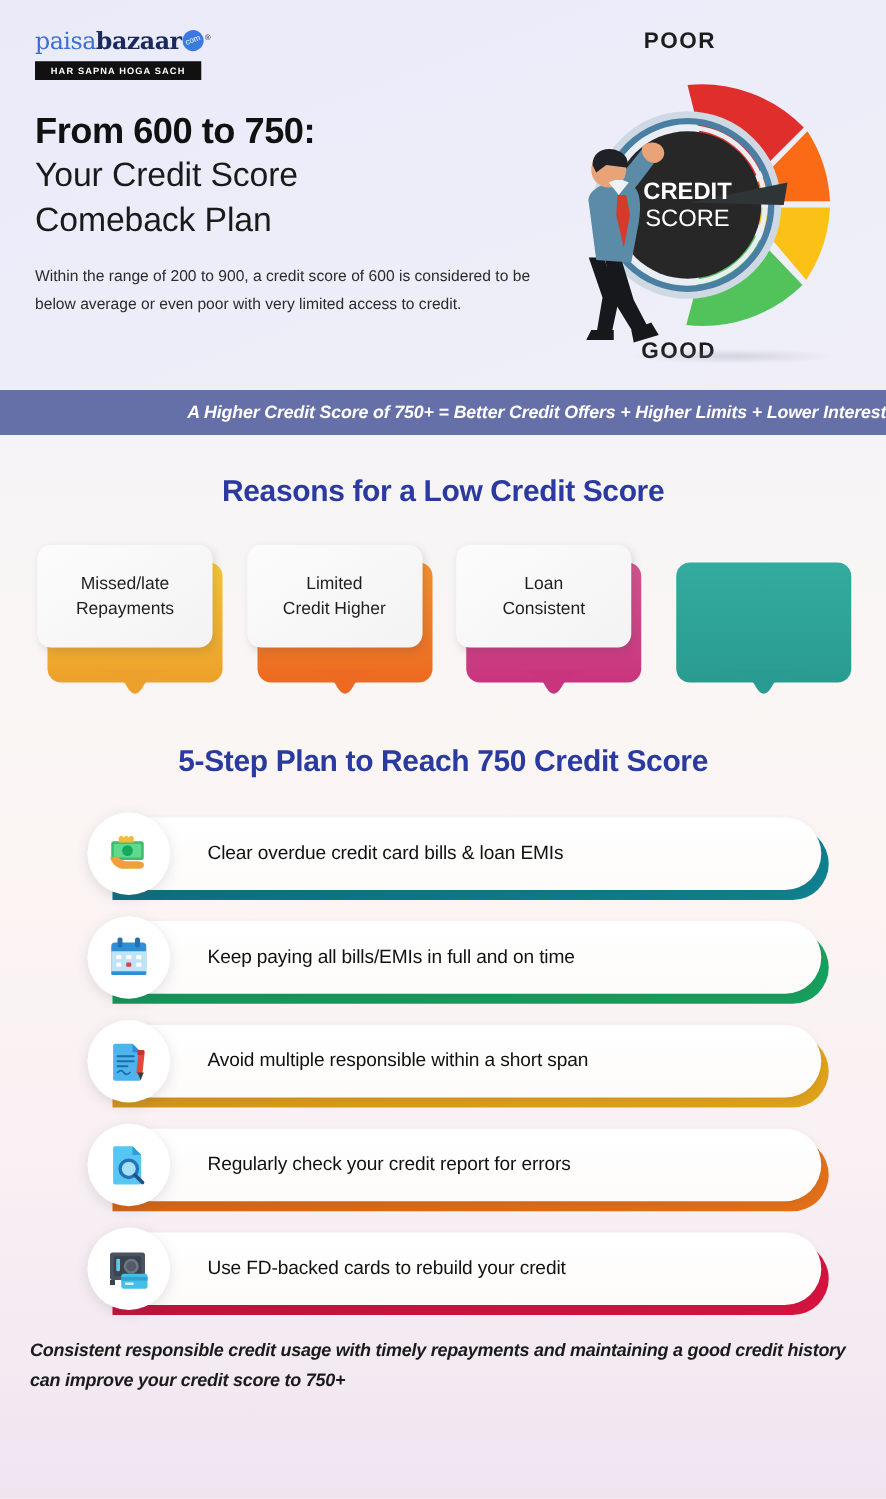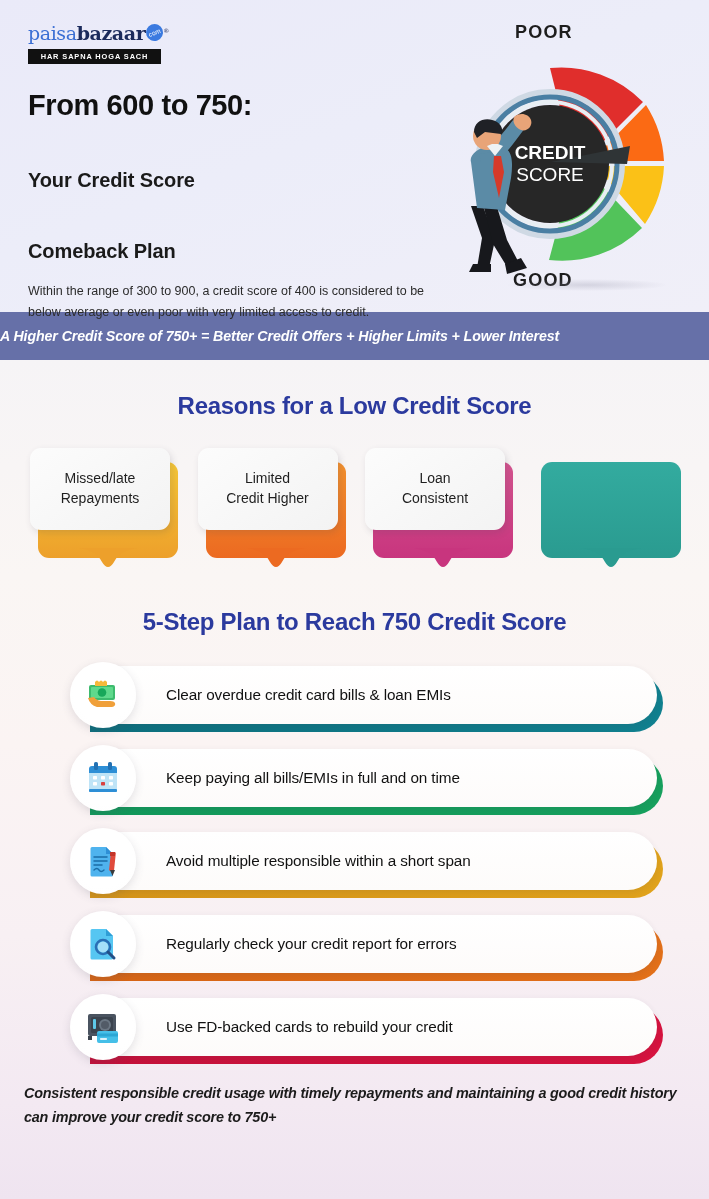--- a/index.html
+++ b/index.html
@@ -48,23 +48,22 @@
     text-align:center; padding:3px 6px 3px 6px; width:133px;
     font-family:"Liberation Sans",sans-serif;
   }
 
   .title-block { margin-top:24px; }
   .title-1 {
     font-size:29px; font-weight:700; color:#111; letter-spacing:-0.4px;
     line-height:1.22;
   }
   .title-2, .title-3 {
-    font-size:20px; font-weight:700; color:#1a1a1a; letter-spacing:-0.1px;
+    font-size:27px; font-weight:400; color:#1a1a1a; letter-spacing:-0.1px;
     line-height:1.33;
-    margin-top:44px;
   }
   .hero-desc {
     margin-top:16px; width:400px;
     font-size:12.5px; line-height:1.72; color:#2b2b2b;
   }
 
   
   .gauge-wrap {
     position:absolute; right:4px; top:22px; width:250px; height:285px;
   }
@@ -76,22 +75,22 @@
   .label-good { bottom:16px; left:58px; }
   .gauge-svg { position:absolute; left:0; top:22px; }
   .shadow-ellipse {
     position:absolute; left:52px; bottom:16px; width:160px; height:12px;
     background:radial-gradient(ellipse at center, rgba(140,140,160,.28) 0%, rgba(140,140,160,0) 72%);
     border-radius:50%;
   }
 
   
   .banner {
-    height:48px; background:#6670a8; display:flex;
-    align-items:center; justify-content:flex-start;
+    height:36px; background:#6670a8; display:flex;
+    align-items:center; justify-content:flex-end;
   }
   .banner-text {
     color:#ffffff; font-size:14.2px; font-weight:700; font-style:italic;
     letter-spacing:-0.1px; text-align:center;
   }
 
   
   .section-heading {
     text-align:center; color:#2b3a9e; font-weight:800;
     letter-spacing:-0.3px;
@@ -172,21 +171,21 @@
       <div class="logo-word"><span class="logo-paisa">paisa</span><span class="logo-bazaar">bazaar</span><span class="logo-dot">com</span><span class="logo-reg">®</span></div>
       <div class="logo-tag">HAR SAPNA HOGA SACH</div>
     </div>
 
     <div class="title-block">
       <div class="title-1">From 600 to 750:</div>
       <div class="title-2">Your Credit Score</div>
       <div class="title-3">Comeback Plan</div>
     </div>
 
-    <div class="hero-desc">Within the range of 300 to 900, a credit score of 400 is considered to be below average or even poor with very limited access to credit.</div>
+    <div class="hero-desc">Within the range of 200 to 900, a credit score of 600 is considered to be below average or even poor with very limited access to credit.</div>
 
     <div class="gauge-wrap">
       <div class="gauge-label label-poor">POOR</div>
       <div class="gauge-label label-good">GOOD</div>
       <div class="shadow-ellipse"></div>
 
       <svg class="gauge-svg" width="250" height="250" viewBox="0 0 250 250">
 
         <g>
           <path fill="#e02e2c" d="M 95 24 A 114 114 0 0 1 188 58 L 143 103 A 50 50 0 0 0 110 84 Z"></path>

